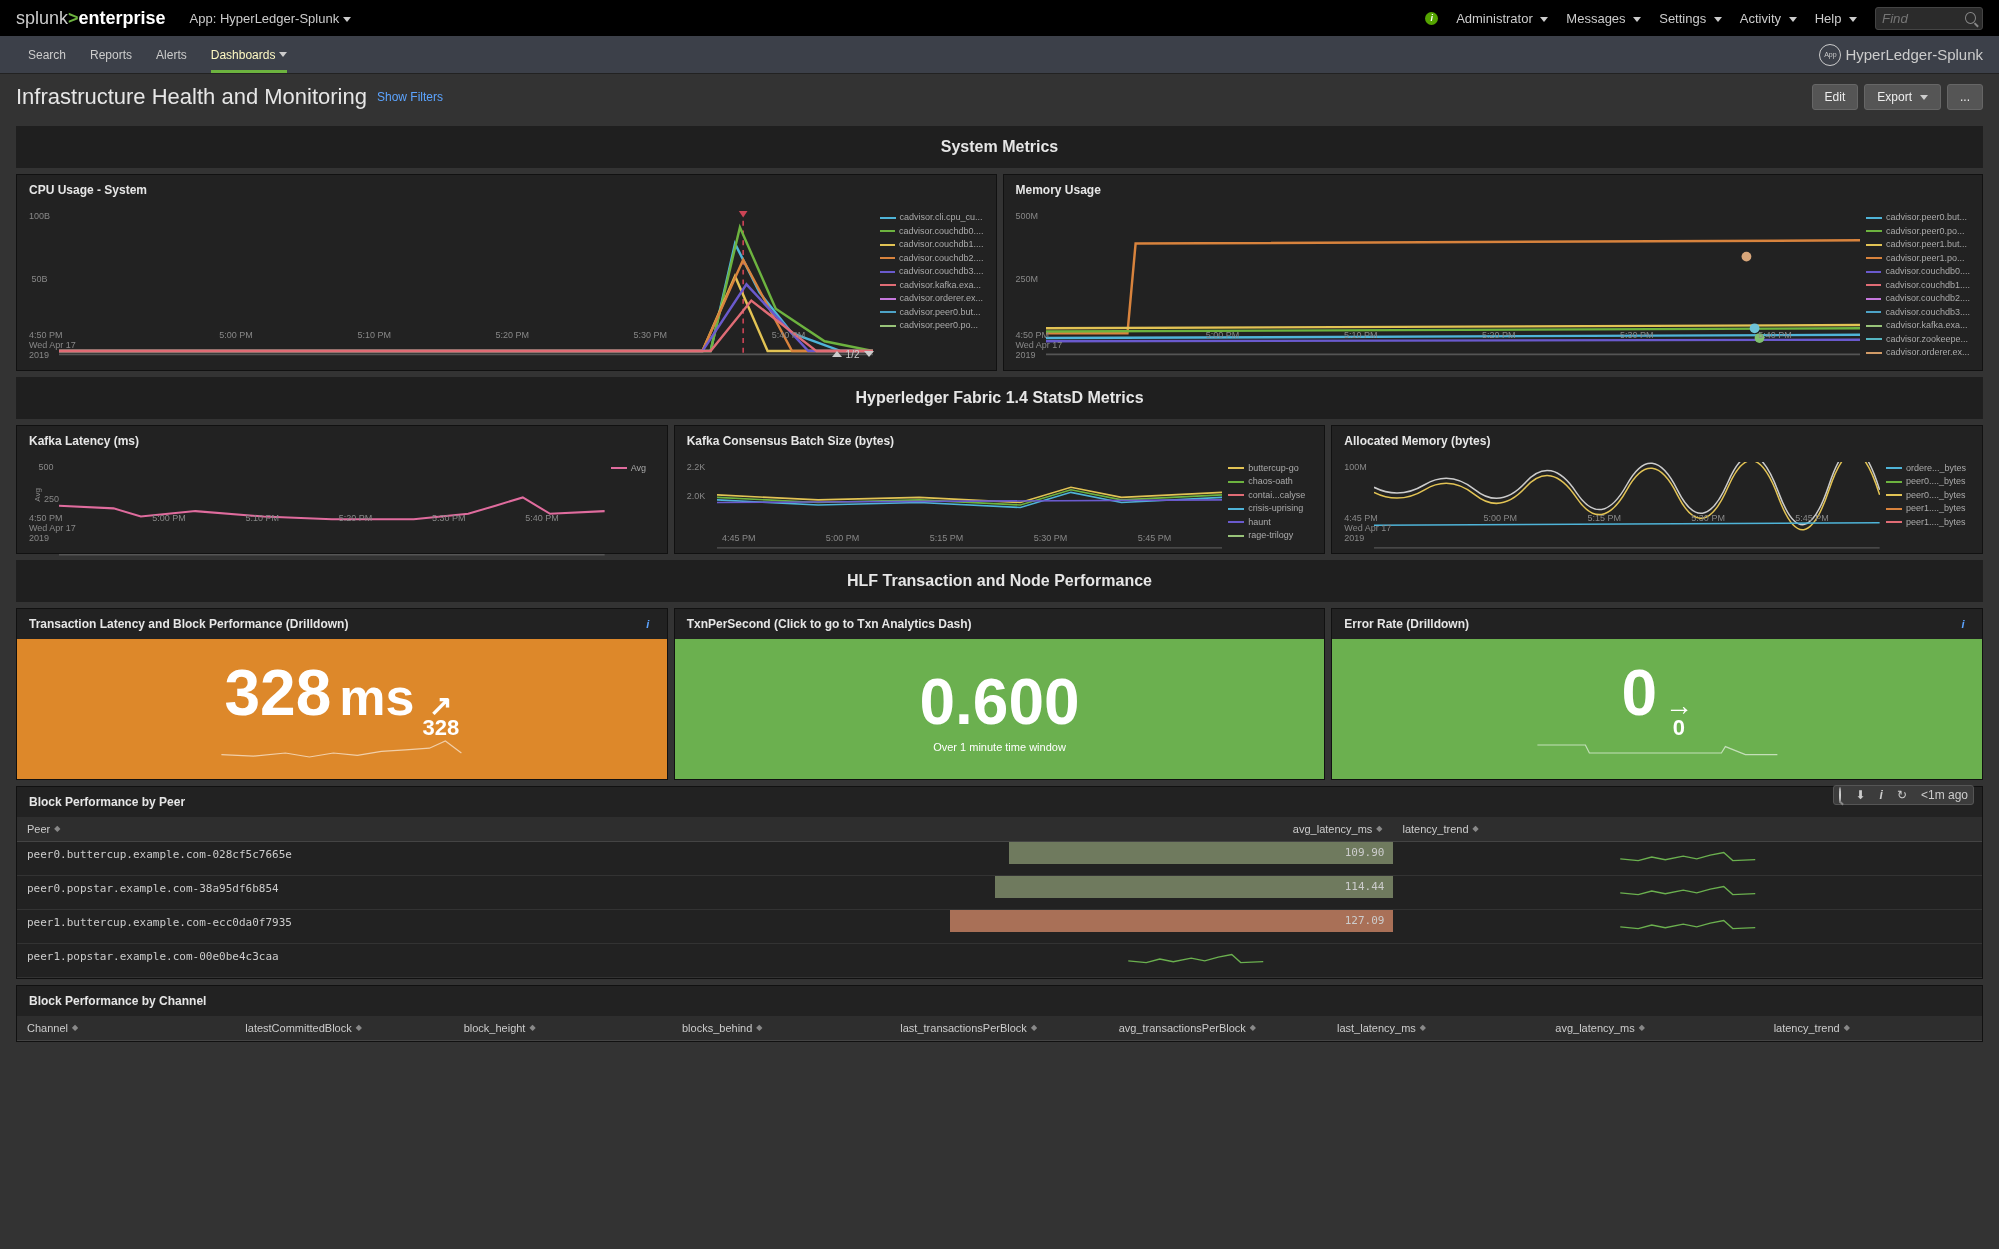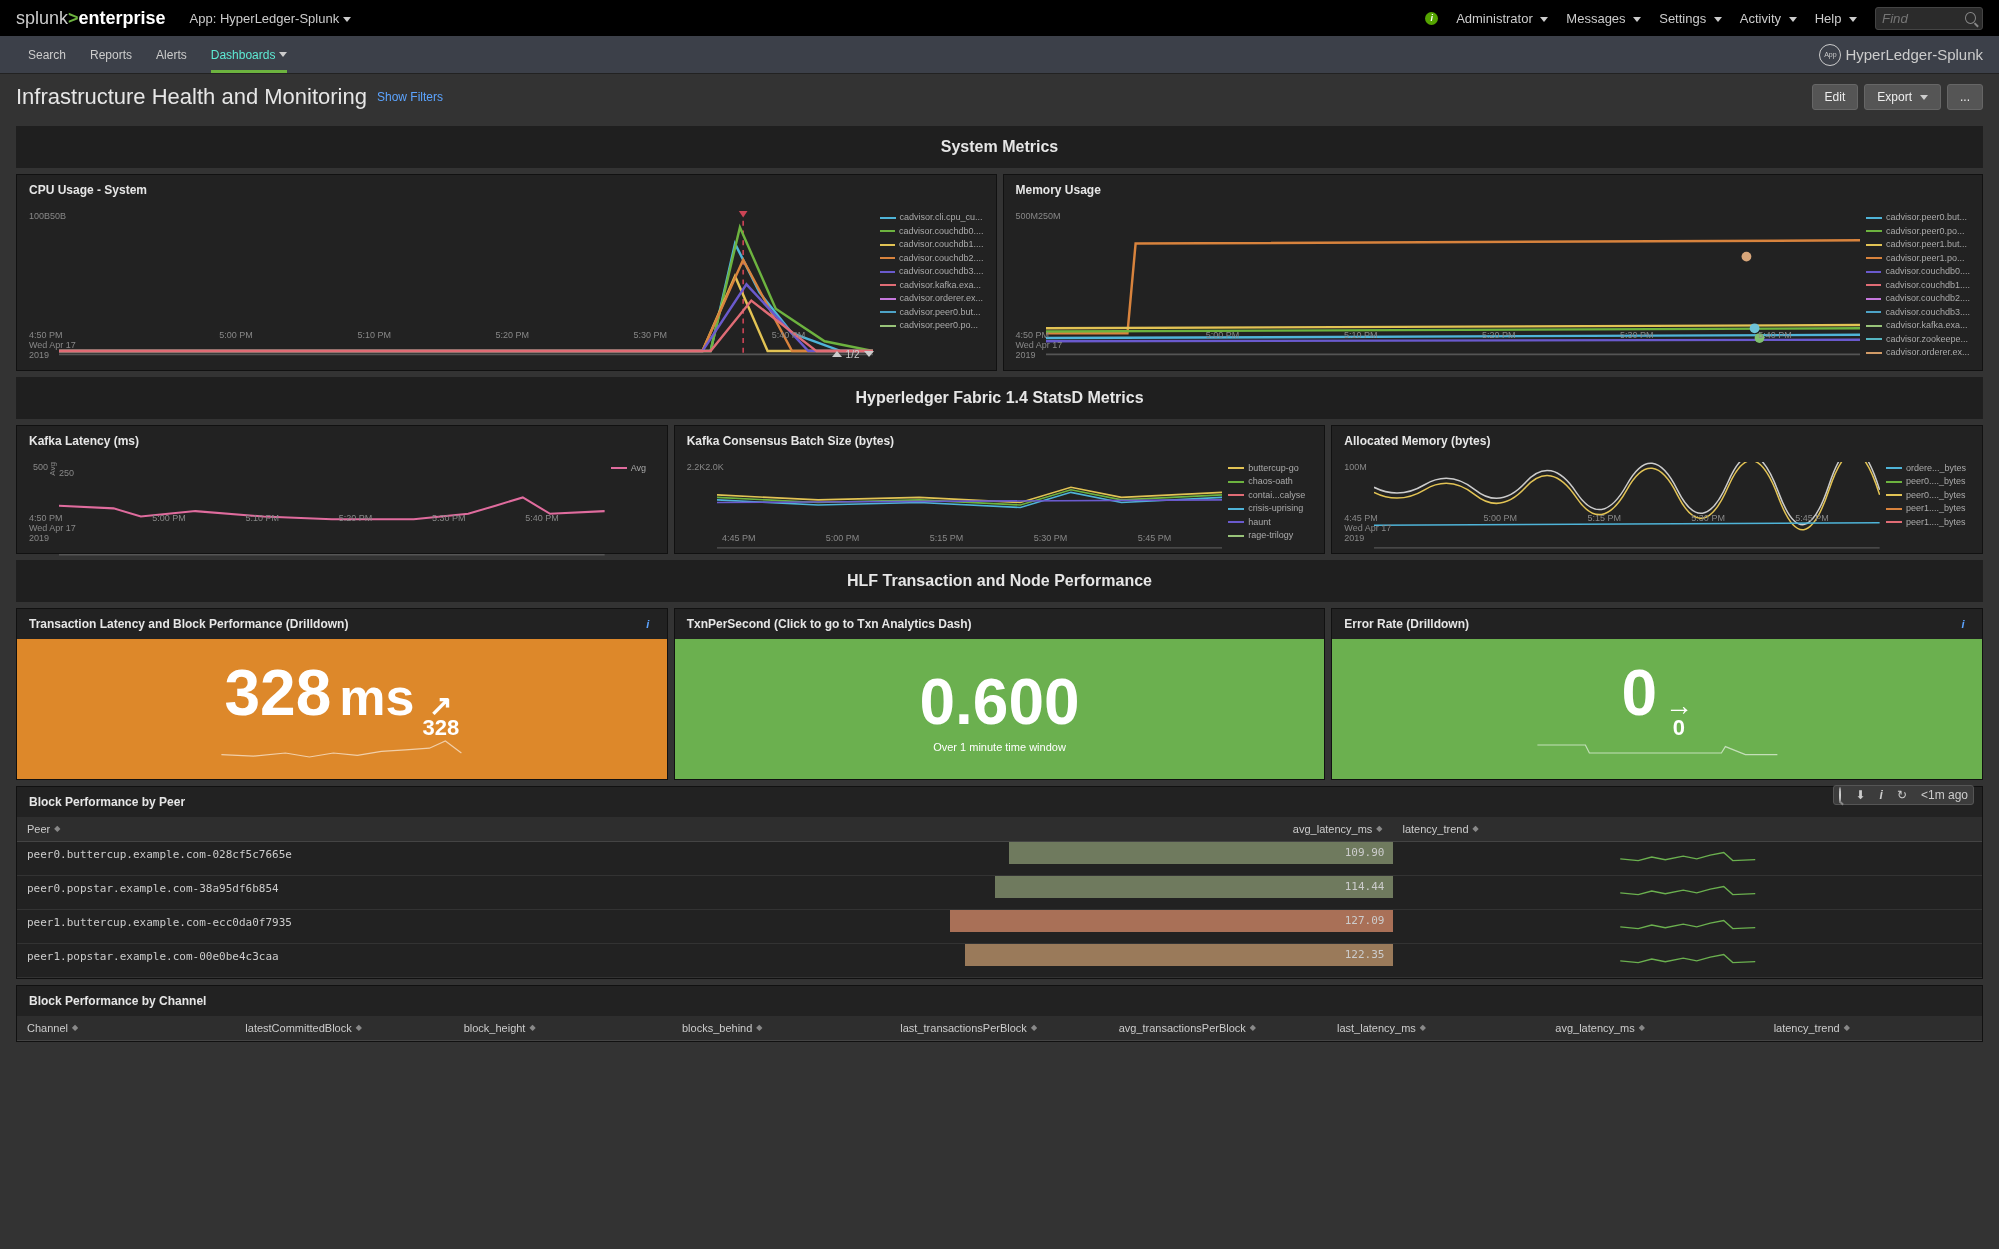--- a/index.html
+++ b/index.html
@@ -12,21 +12,21 @@
 .caret{display:inline-block;width:0;height:0;border-left:4px solid transparent;border-right:4px solid transparent;border-top:5px solid #ccc;margin-left:4px;vertical-align:middle;}
 .top-right{margin-left:auto;display:flex;align-items:center;gap:18px;}
 .status-dot{width:13px;height:13px;border-radius:50%;background:#54a300;color:#fff;display:inline-flex;align-items:center;justify-content:center;font-size:9px;font-weight:700;font-style:italic;}
 .top-item{color:#ccc;cursor:pointer;white-space:nowrap;}
 .search-box{background:#2b2b2b;border:1px solid #444;border-radius:3px;padding:3px 6px;width:108px;display:flex;align-items:center;}
 .search-box input{background:transparent;border:none;color:#ccc;width:100%;outline:none;font-style:italic;}
 .mag{width:12px;height:12px;border:1.5px solid #888;border-radius:50%;position:relative;}
 .mag::after{content:"";position:absolute;width:5px;height:1.5px;background:#888;transform:rotate(45deg);right:-4px;bottom:-2px;}
 .navbar{background:#3c4049;height:38px;display:flex;align-items:center;padding:0 16px;border-bottom:1px solid #222;}
 .nav-item{color:#ccc;padding:0 12px;height:100%;display:flex;align-items:center;cursor:pointer;position:relative;}
-.nav-item.active{color:#5eead4;}
+.nav-item.active{color:#fef9c3;}
 .nav-item.active::after{content:"";position:absolute;bottom:0;left:12px;right:12px;height:3px;background:#6db33f;}
 .nav-right{margin-left:auto;display:flex;align-items:center;gap:4px;}
 .app-circle{width:22px;height:22px;border:1.5px solid #ccc;border-radius:50%;display:flex;align-items:center;justify-content:center;font-size:7px;}
 .app-name{font-size:15px;color:#ccc;}
 .page-header{display:flex;align-items:center;padding:10px 16px;background:#333;}
 .page-title{font-size:22px;font-weight:400;color:#e6e6e6;}
 .show-filters{color:#5ca4ff;margin-left:10px;font-size:12px;cursor:pointer;}
 .hdr-right{margin-left:auto;display:flex;gap:6px;}
 .btn{background:#555;border:1px solid #666;border-radius:3px;padding:5px 12px;color:#eee;cursor:pointer;font-size:12px;display:flex;align-items:center;gap:4px;}
 .dash{padding:0 16px 16px 16px;}
@@ -37,21 +37,21 @@
 .panel-body{flex:1;padding:6px 12px 10px 12px;position:relative;min-height:0;}
 .info-i{margin-left:auto;width:14px;height:14px;border-radius:50%;color:#5ca4ff;font-style:italic;font-weight:700;text-align:center;line-height:14px;font-size:11px;}
 .chart{display:flex;height:100%;}
 .chart-area{flex:1;position:relative;}
 .legend{width:110px;font-size:9px;color:#aaa;line-height:1.5;padding-left:6px;}
 .legend-item{display:flex;align-items:center;gap:4px;white-space:nowrap;overflow:hidden;}
 .swatch{width:16px;height:2px;display:inline-block;}
 .xaxis{position:absolute;bottom:0;left:0;right:16px;display:flex;justify-content:space-between;font-size:9px;color:#888;}
 .xaxis span{flex:1;text-align:center;}
 .xaxis .tick{display:flex;flex-direction:column;align-items:flex-start;}
-.yaxis{position:absolute;left:0;top:0;bottom:22px;display:flex;flex-direction:row;justify-content:space-between;font-size:9px;color:#888;}
+.yaxis{position:absolute;left:0;top:0;bottom:22px;display:flex;flex-direction:column;justify-content:space-between;font-size:9px;color:#888;align-items:center;}
 .svg-chart{position:absolute;left:30px;right:0;top:0;bottom:34px;}
 .bignum{height:140px;display:flex;flex-direction:column;align-items:center;justify-content:center;position:relative;}
 .bignum.orange{background:#dd882a;}
 .bignum.green{background:#6bb04f;}
 .bignum .val{font-size:64px;font-weight:700;color:#fff;display:flex;align-items:baseline;gap:8px;}
 .bignum .sub{font-size:22px;font-weight:700;color:#fff;}
 .bignum .arrow{font-size:28px;font-weight:700;color:#fff;}
 .bignum .caption{color:#fff;font-size:11px;margin-top:2px;}
 .spark{height:24px;width:70%;}
 .table{width:100%;font-size:11px;}
@@ -547,26 +547,20 @@
                 <div class="fill" style="right:0;width:90%;background:#a97057;"></div>
                 <span style="position:absolute;right:8px;top:4px;">127.09</span>
               </div>
             </div>
             <div class="td col-trend"><svg viewBox="0 0 150 20" style="width:100%;height:18px;">
                 <path class="sparkline" d="M0,12 L20,14 L35,10 L50,13 L70,9 L85,12 L100,8 L115,5 L125,14 L150,13"></path>
               </svg></div>
           </div>
           <div class="tr">
             <div class="td col-peer">peer1.popstar.example.com-00e0be4c3caa</div>
-            <div class="td col-lat" style="text-align:right;padding:0;position:relative;">
-              <div class="latbar">
-                <div class="fill" style="right:0;width:87%;background:#9a7a5a;"></div>
-                <span style="position:absolute;right:8px;top:4px;">122.35</span>
-              </div>
-            </div>
             <div class="td col-trend"><svg viewBox="0 0 150 20" style="width:100%;height:18px;">
                 <path class="sparkline" d="M0,12 L20,14 L35,10 L50,13 L70,9 L85,12 L100,8 L115,5 L125,14 L150,13"></path>
               </svg></div>
           </div>
         </div>
   </div>
 </div>
 
 <div class="panel" style="margin-top:6px;">
   <div class="panel-head">Block Performance by Channel</div>

